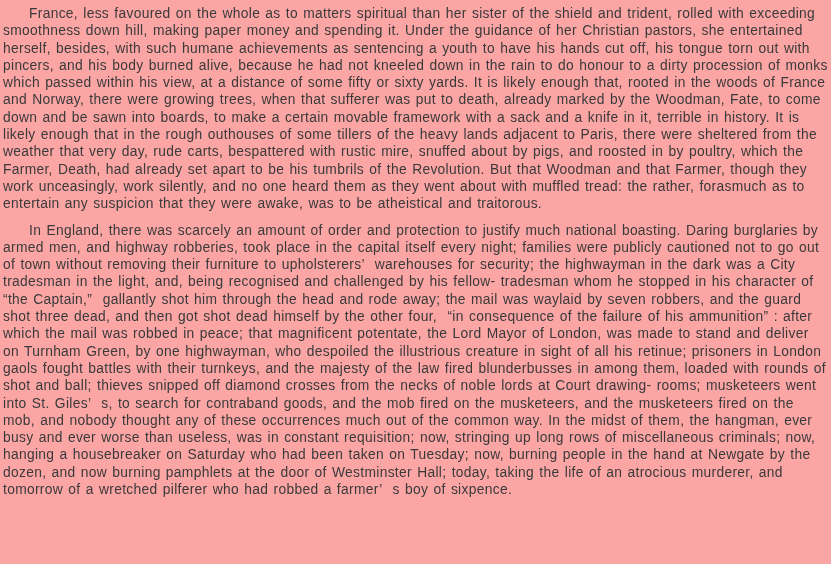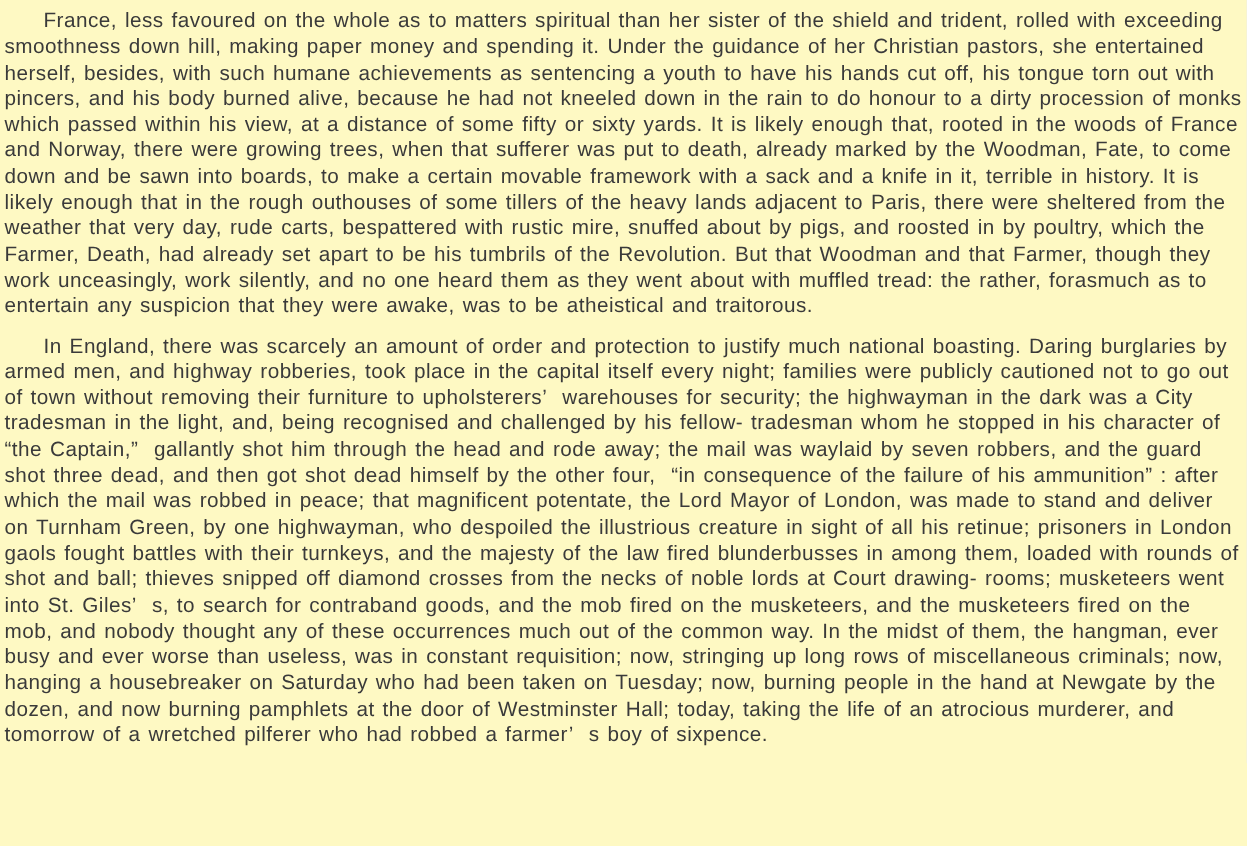--- a/index.html
+++ b/index.html
@@ -6,21 +6,21 @@
     margin: 0;
     padding: 0;
   }
   body {
     background: #ececec;
   }
   .page {
     width: 831px;
     height: 564px;
     box-sizing: border-box;
-    background: #fef9c3;
+    background: #fca5a5;
     overflow: hidden;
     padding: 5px 3px 0 3px;
     font-family: "Liberation Sans", sans-serif;
     font-size: 13.8px;
     line-height: 17.3px;
     letter-spacing: 0.32px;
     word-spacing: 1.1px;
     color: #3a3a3a;
     text-align: left;
   }

